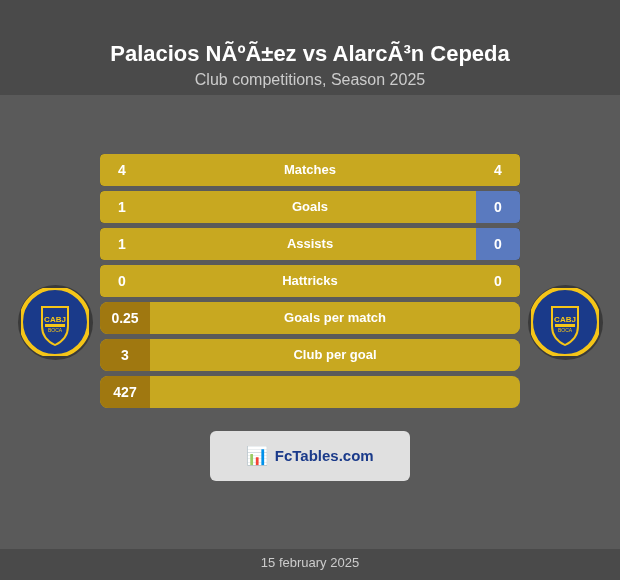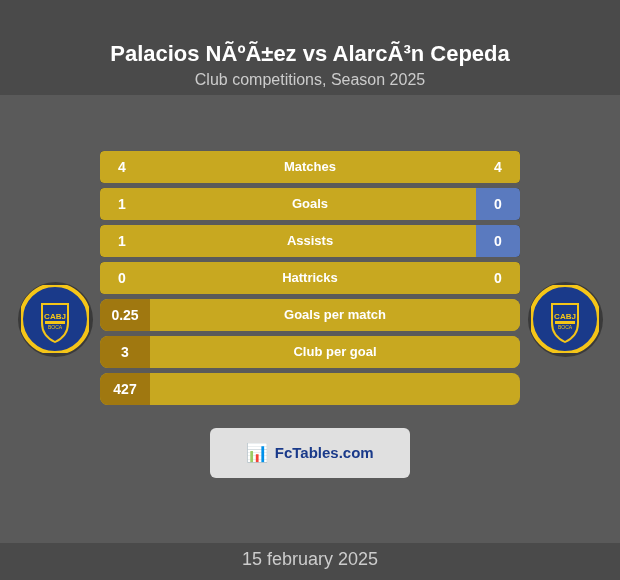--- a/index.html
+++ b/index.html
@@ -201,21 +201,21 @@
     }
 
     .fctables-banner-icon {
       margin-right: 6px;
       color: #1a3a8a;
       font-size: 18px;
     }
 
     .footer-date {
       color: #ccc;
-      font-size: 18px;
+      font-size: 13px;
       text-align: center;
       padding: 6px 0 10px;
     }
 
     
     .matches-row .stat-left-val { background: #c8a820; }
     .matches-row .stat-label { background: #c8a820; }
     .matches-row .stat-right-val { background: #c8a820; }
 
     

